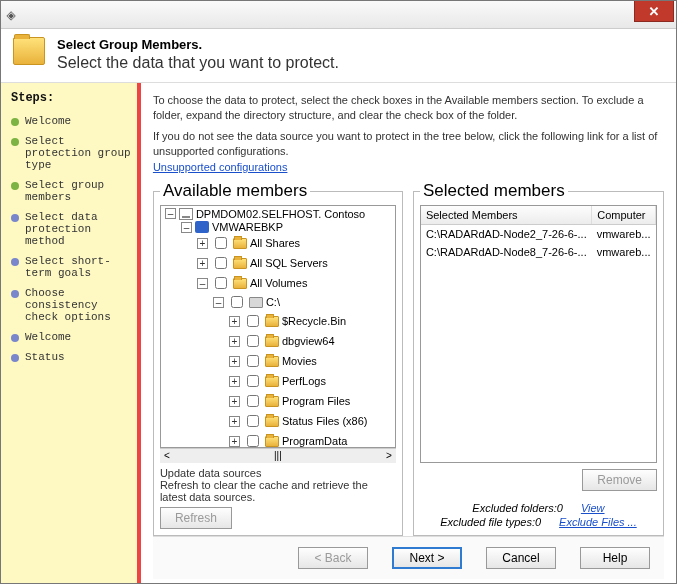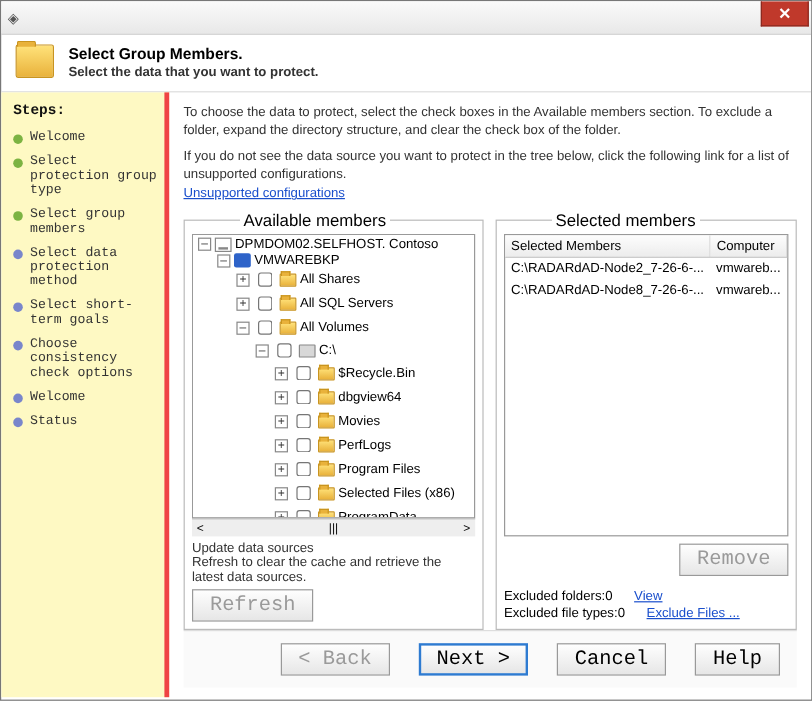--- a/index.html
+++ b/index.html
@@ -42,21 +42,21 @@
     margin-right:12px;
     position:relative;
   }
   .header .bigicon:before {
     content:""; position:absolute; top:-4px; left:0;
     width:14px; height:4px; background:#e9b23b;
     border:1px solid #c9941f; border-bottom:none;
     border-radius:2px 2px 0 0;
   }
   .header h1 { margin:0; font-size:13px; font-weight:bold;}
-  .header p { margin:2px 0 0 0; font-size:11px; color:#333;font-weight:bold;}
+  .header p { margin:2px 0 0 0; font-size:16px; color:#333;}
   .body { display:flex; height: calc(584px - 28px - 52px); }
   .steps {
     width: 158px;
     padding: 8px 6px 8px 10px;
     border-right:4px solid #ef4444;
     background:#fef9c3;
     font-family:Liberation Mono, monospace;
   }
   .steps h2 { margin:0 0 6px 0; font-size:12px; font-weight:bold; color:#111;}
   .step { display:flex; align-items:flex-start; padding:4px 0; font-size:11px; color:#333;}
@@ -64,21 +64,21 @@
   .bullet.done { background:#7cb342;}
   .bullet.todo { background:#7986cb;}
   .main { flex:1; padding:10px 12px 8px 12px; display:flex; flex-direction:column;}
   .instr { font-size:11px; color:#333; line-height:1.35;}
   .linkish { color:#1a4fcc; text-decoration:underline; cursor:pointer; display:inline-block; margin-top:2px;}
   .panes { display:flex; gap:10px; margin-top:6px; flex:1; min-height:0;}
   fieldset.pane {
     border:1px solid #bbb; margin:0; padding:4px 6px 6px 6px;
     display:flex; flex-direction:column; min-width:0;
   }
-  fieldset.pane > legend { font-size:14px; padding:0 3px;margin-left:40px;}
+  fieldset.pane > legend { font-size:17px; padding:0 3px;}
   .tree-wrap {
     border:1px solid #999; background:#fff;
     height: 258px; overflow:auto; font-size:11px;
     position:relative;
   }
   .tree ul { list-style:none; margin:0; padding-left:16px;}
   .tree > ul { padding-left:4px;}
   .tree li { white-space:nowrap; padding:1px 0;}
   .row { display:inline-flex; align-items:center; gap:3px;}
   .tw { display:inline-block; width:11px; height:11px; border:1px solid #888; text-align:center; line-height:9px; font-size:10px; color:#333; background:#fff;}
@@ -92,31 +92,31 @@
   .ficon:before{content:"";position:absolute;top:-3px;left:0;width:6px;height:3px;background:#e9b23b;border:1px solid #c9941f;border-bottom:none;}
   .srv { display:inline-block; width:14px; height:12px; background:#fff; border:1px solid #888; position:relative;}
   .srv:after{content:"";position:absolute;bottom:1px;left:2px;right:2px;height:2px;background:#888;}
   .vm { display:inline-block; width:14px; height:12px; background:#2e63c9; border-radius:2px;}
   .drv { display:inline-block; width:14px; height:11px; background:#d8d8d8;border:1px solid #888;border-radius:1px;}
   .sel { background:#3399ff; color:#fff; padding:0 2px;}
   .hscroll { height:16px; background:#eee; border-top:1px solid #ccc; display:flex; align-items:center; justify-content:space-between; font-size:10px; padding:0 4px;}
   .update { margin-top:4px; font-size:11px; color:#333;}
   .btn {
     border:1px solid #999; background:linear-gradient(#fefefe,#e6e6e6);
-    padding:3px 14px; font-size:17px; font-family:Liberation Mono, monospace;
+    padding:3px 14px; font-size:12px; font-family:Liberation Sans, sans-serif;
     min-width:70px;
   }
   .btn:disabled{ color:#9a9a9a;}
   .sel-table { border:1px solid #999; height:258px; background:#fff; overflow:hidden;}
   .sel-table table { width:100%; border-collapse:collapse; font-size:11px;}
   .sel-table th { text-align:left; background:linear-gradient(#fdfdfd,#ececec); border-bottom:1px solid #ccc; border-right:1px solid #ddd; padding:3px 5px; font-weight:normal;}
   .sel-table td { padding:3px 5px; white-space:nowrap; overflow:hidden; text-overflow:ellipsis;}
   .rightbottom { display:flex; justify-content:flex-end; margin-top:6px;}
   .excluded { margin-top:10px; font-size:11px;}
-  .excluded .rowx { display:flex; justify-content:flex-start; align-items:center; padding:1px 0;}
+  .excluded .rowx { display:flex; justify-content:center; align-items:center; padding:1px 0;font-style:italic;}
   .excluded .lnk { color:#1a4fcc; text-decoration:underline;}
   .dlg-buttons {
     display:flex; gap:24px; justify-content:flex-end;
     padding:10px 14px; border-top:1px solid #ddd;
     position:relative; background:#fafafa;
   }
   .btn.primary { border:2px solid #2e7bd1; padding:2px 13px;}
   .pane.left { flex: 0 0 250px;}
   .pane.right { flex:1;}
 </style>
@@ -249,21 +249,21 @@
                                 <li><span class="row">
                                     <span class="tw">+</span>
                                     <input type="checkbox" class="cb" style="">
                                     <span class="ficon"></span>
                                     <span>Program Files</span>
                                   </span></li>
                                 <li><span class="row">
                                     <span class="tw">+</span>
                                     <input type="checkbox" class="cb" style="">
                                     <span class="ficon"></span>
-                                    <span>Selected Files (x86)</span>
+                                    <span>Status Files (x86)</span>
                                   </span></li>
                                 <li><span class="row">
                                     <span class="tw">+</span>
                                     <input type="checkbox" class="cb" style="">
                                     <span class="ficon"></span>
                                     <span>ProgramData</span>
                                   </span></li>
                                 <li><span class="row">
                                     <span class="tw">+</span>
                                     <input type="checkbox" class="cb" checked="" style="">

